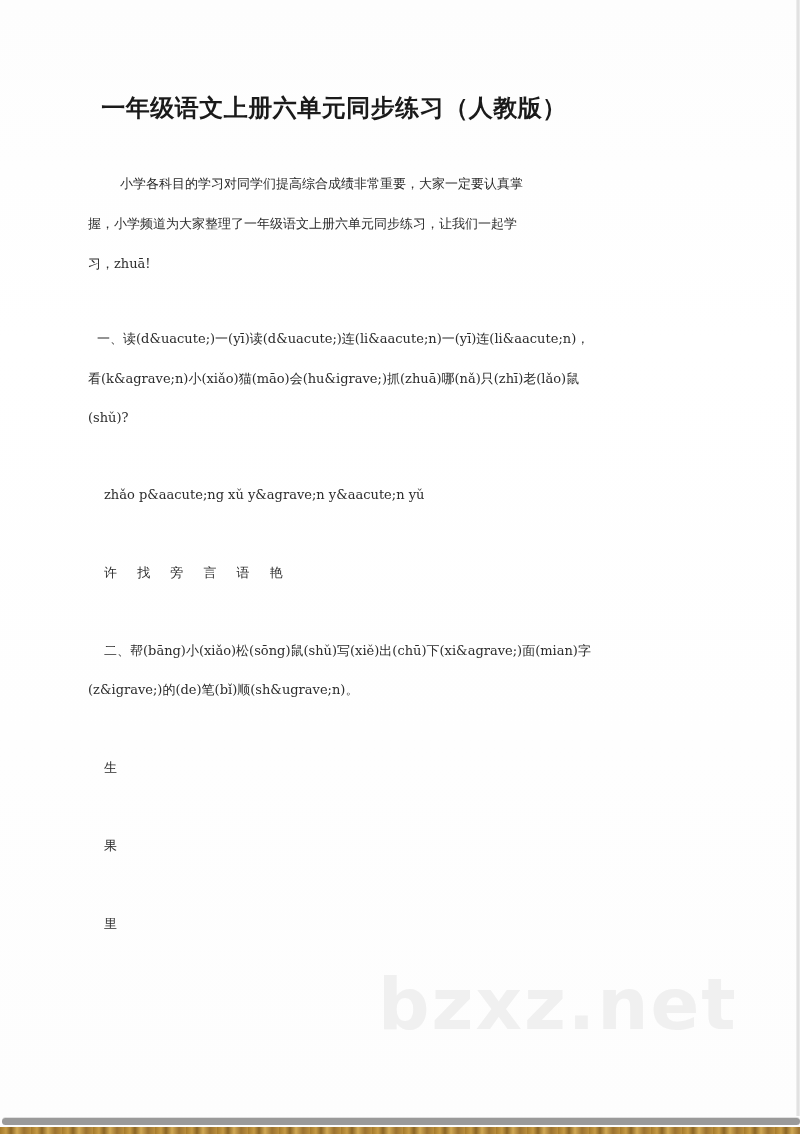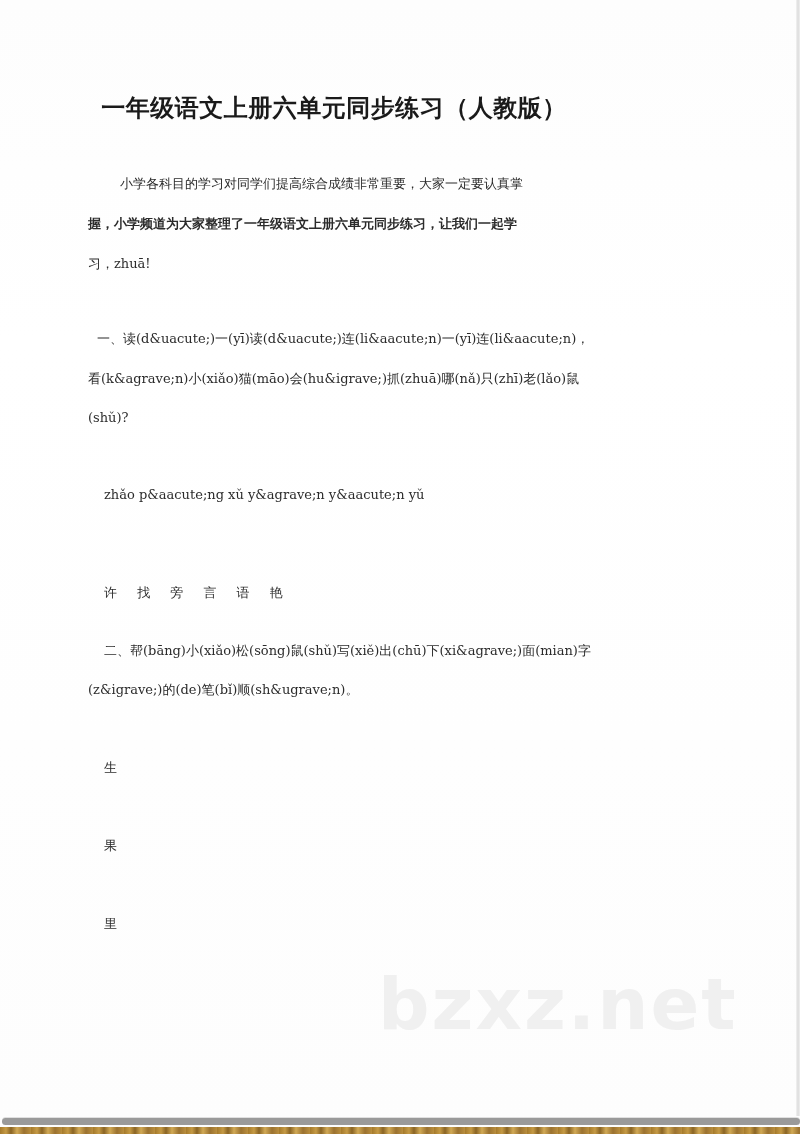--- a/index.html
+++ b/index.html
@@ -83,29 +83,29 @@
 <body>
 
 <div class="page">
   <div class="right-edge"></div>
 
   <div class="watermark">bzxz.net</div>
 
   <div class="title">一年级语文上册六单元同步练习（人教版）</div>
 
   <div class="line" style="top:172px; left:120px;">小学各科目的学习对同学们提高综合成绩非常重要，大家一定要认真掌</div>
-  <div class="line" style="top:212px; left:88px;font-weight:bold;">握，小学频道为大家整理了一年级语文上册六单元同步练习，让我们一起学</div>
+  <div class="line" style="top:212px; left:88px;">握，小学频道为大家整理了一年级语文上册六单元同步练习，让我们一起学</div>
   <div class="line" style="top:252px; left:88px;">习，zhuā!</div>
 
   <div class="line" style="top:327px; left:97px;">一、读(d&amp;uacute;)一(yī)读(d&amp;uacute;)连(li&amp;aacute;n)一(yī)连(li&amp;aacute;n)，</div>
   <div class="line" style="top:367px; left:88px;">看(k&amp;agrave;n)小(xiǎo)猫(māo)会(hu&amp;igrave;)抓(zhuā)哪(nǎ)只(zhī)老(lǎo)鼠</div>
   <div class="line" style="top:406px; left:88px;">(shǔ)?</div>
 
   <div class="line" style="top:483px; left:104px;">zhǎo p&amp;aacute;ng xǔ y&amp;agrave;n y&amp;aacute;n yǔ</div>
-  <div class="line spaced" style="top:561px; left:104px;margin-top:20px;">许 找 旁 言 语 艳</div>
+  <div class="line spaced" style="top:561px; left:104px;">许 找 旁 言 语 艳</div>
 
   <div class="line" style="top:639px; left:104px;">二、帮(bāng)小(xiǎo)松(sōng)鼠(shǔ)写(xiě)出(chū)下(xi&amp;agrave;)面(mian)字</div>
   <div class="line" style="top:678px; left:88px;">(z&amp;igrave;)的(de)笔(bǐ)顺(sh&amp;ugrave;n)。</div>
 
   <div class="line" style="top:756px; left:104px;">生</div>
   <div class="line" style="top:834px; left:104px;">果</div>
   <div class="line" style="top:912px; left:104px;">里</div>
 
 
   <div class="scrollbar"></div>

